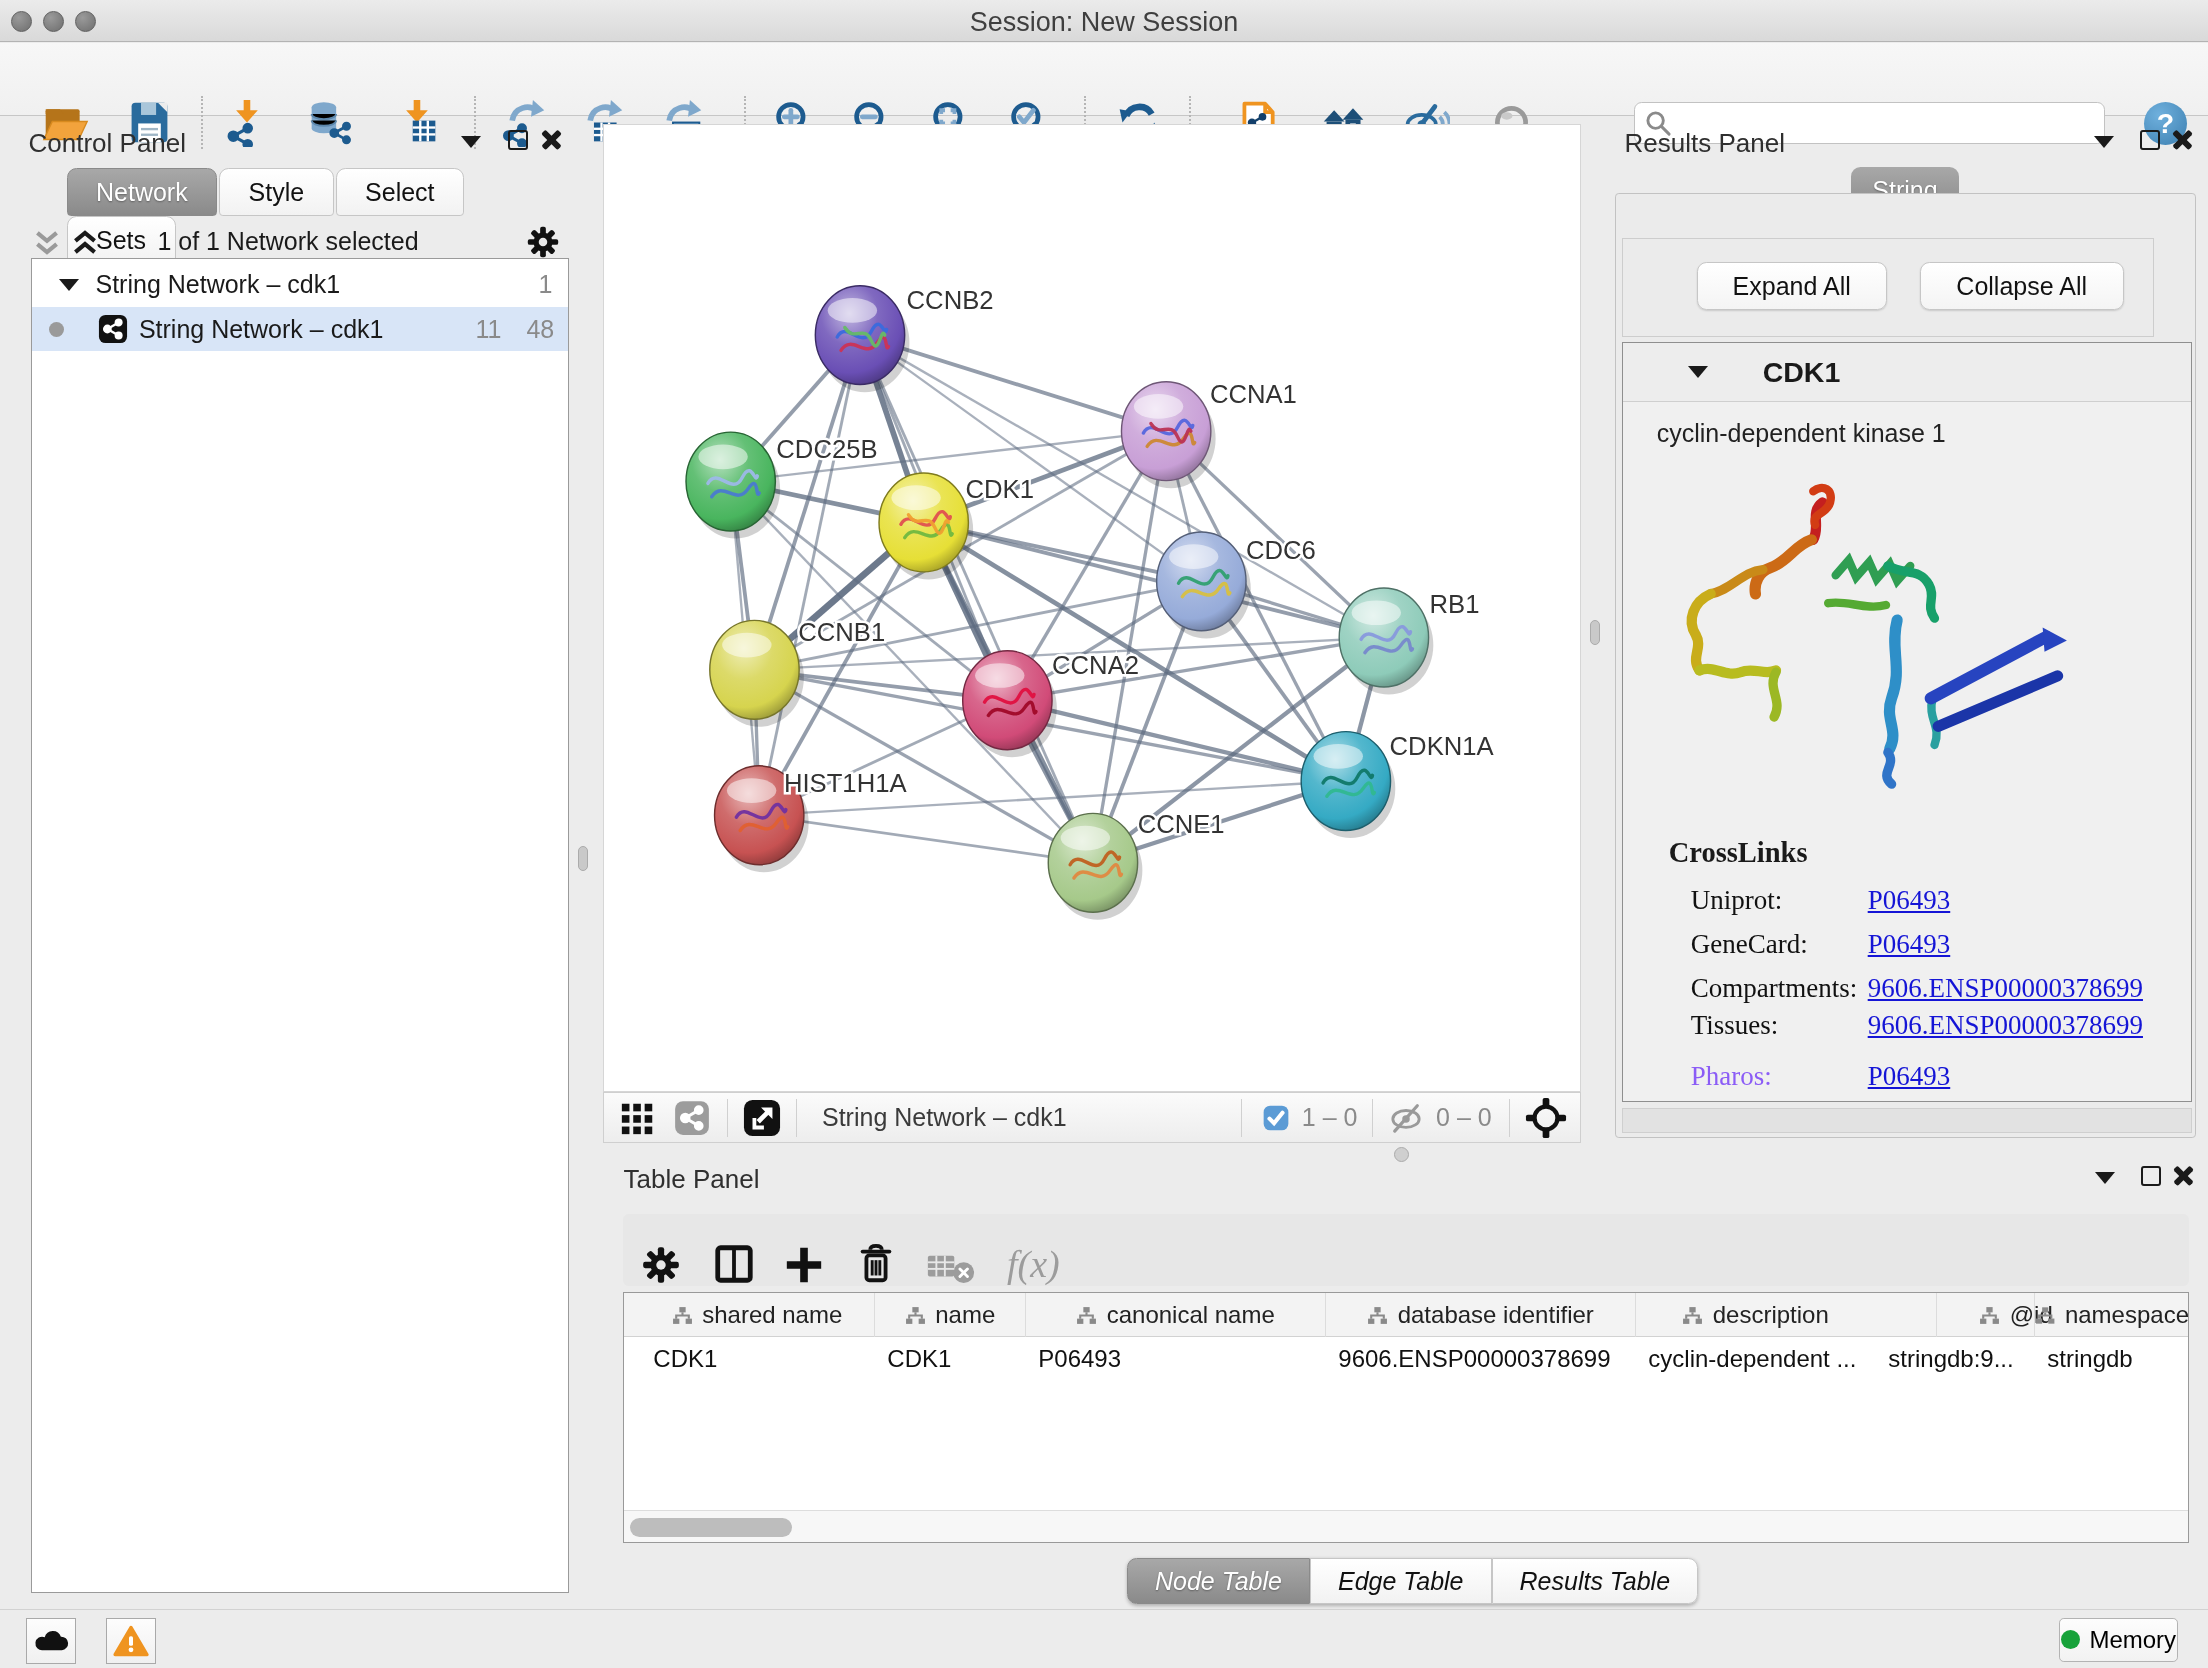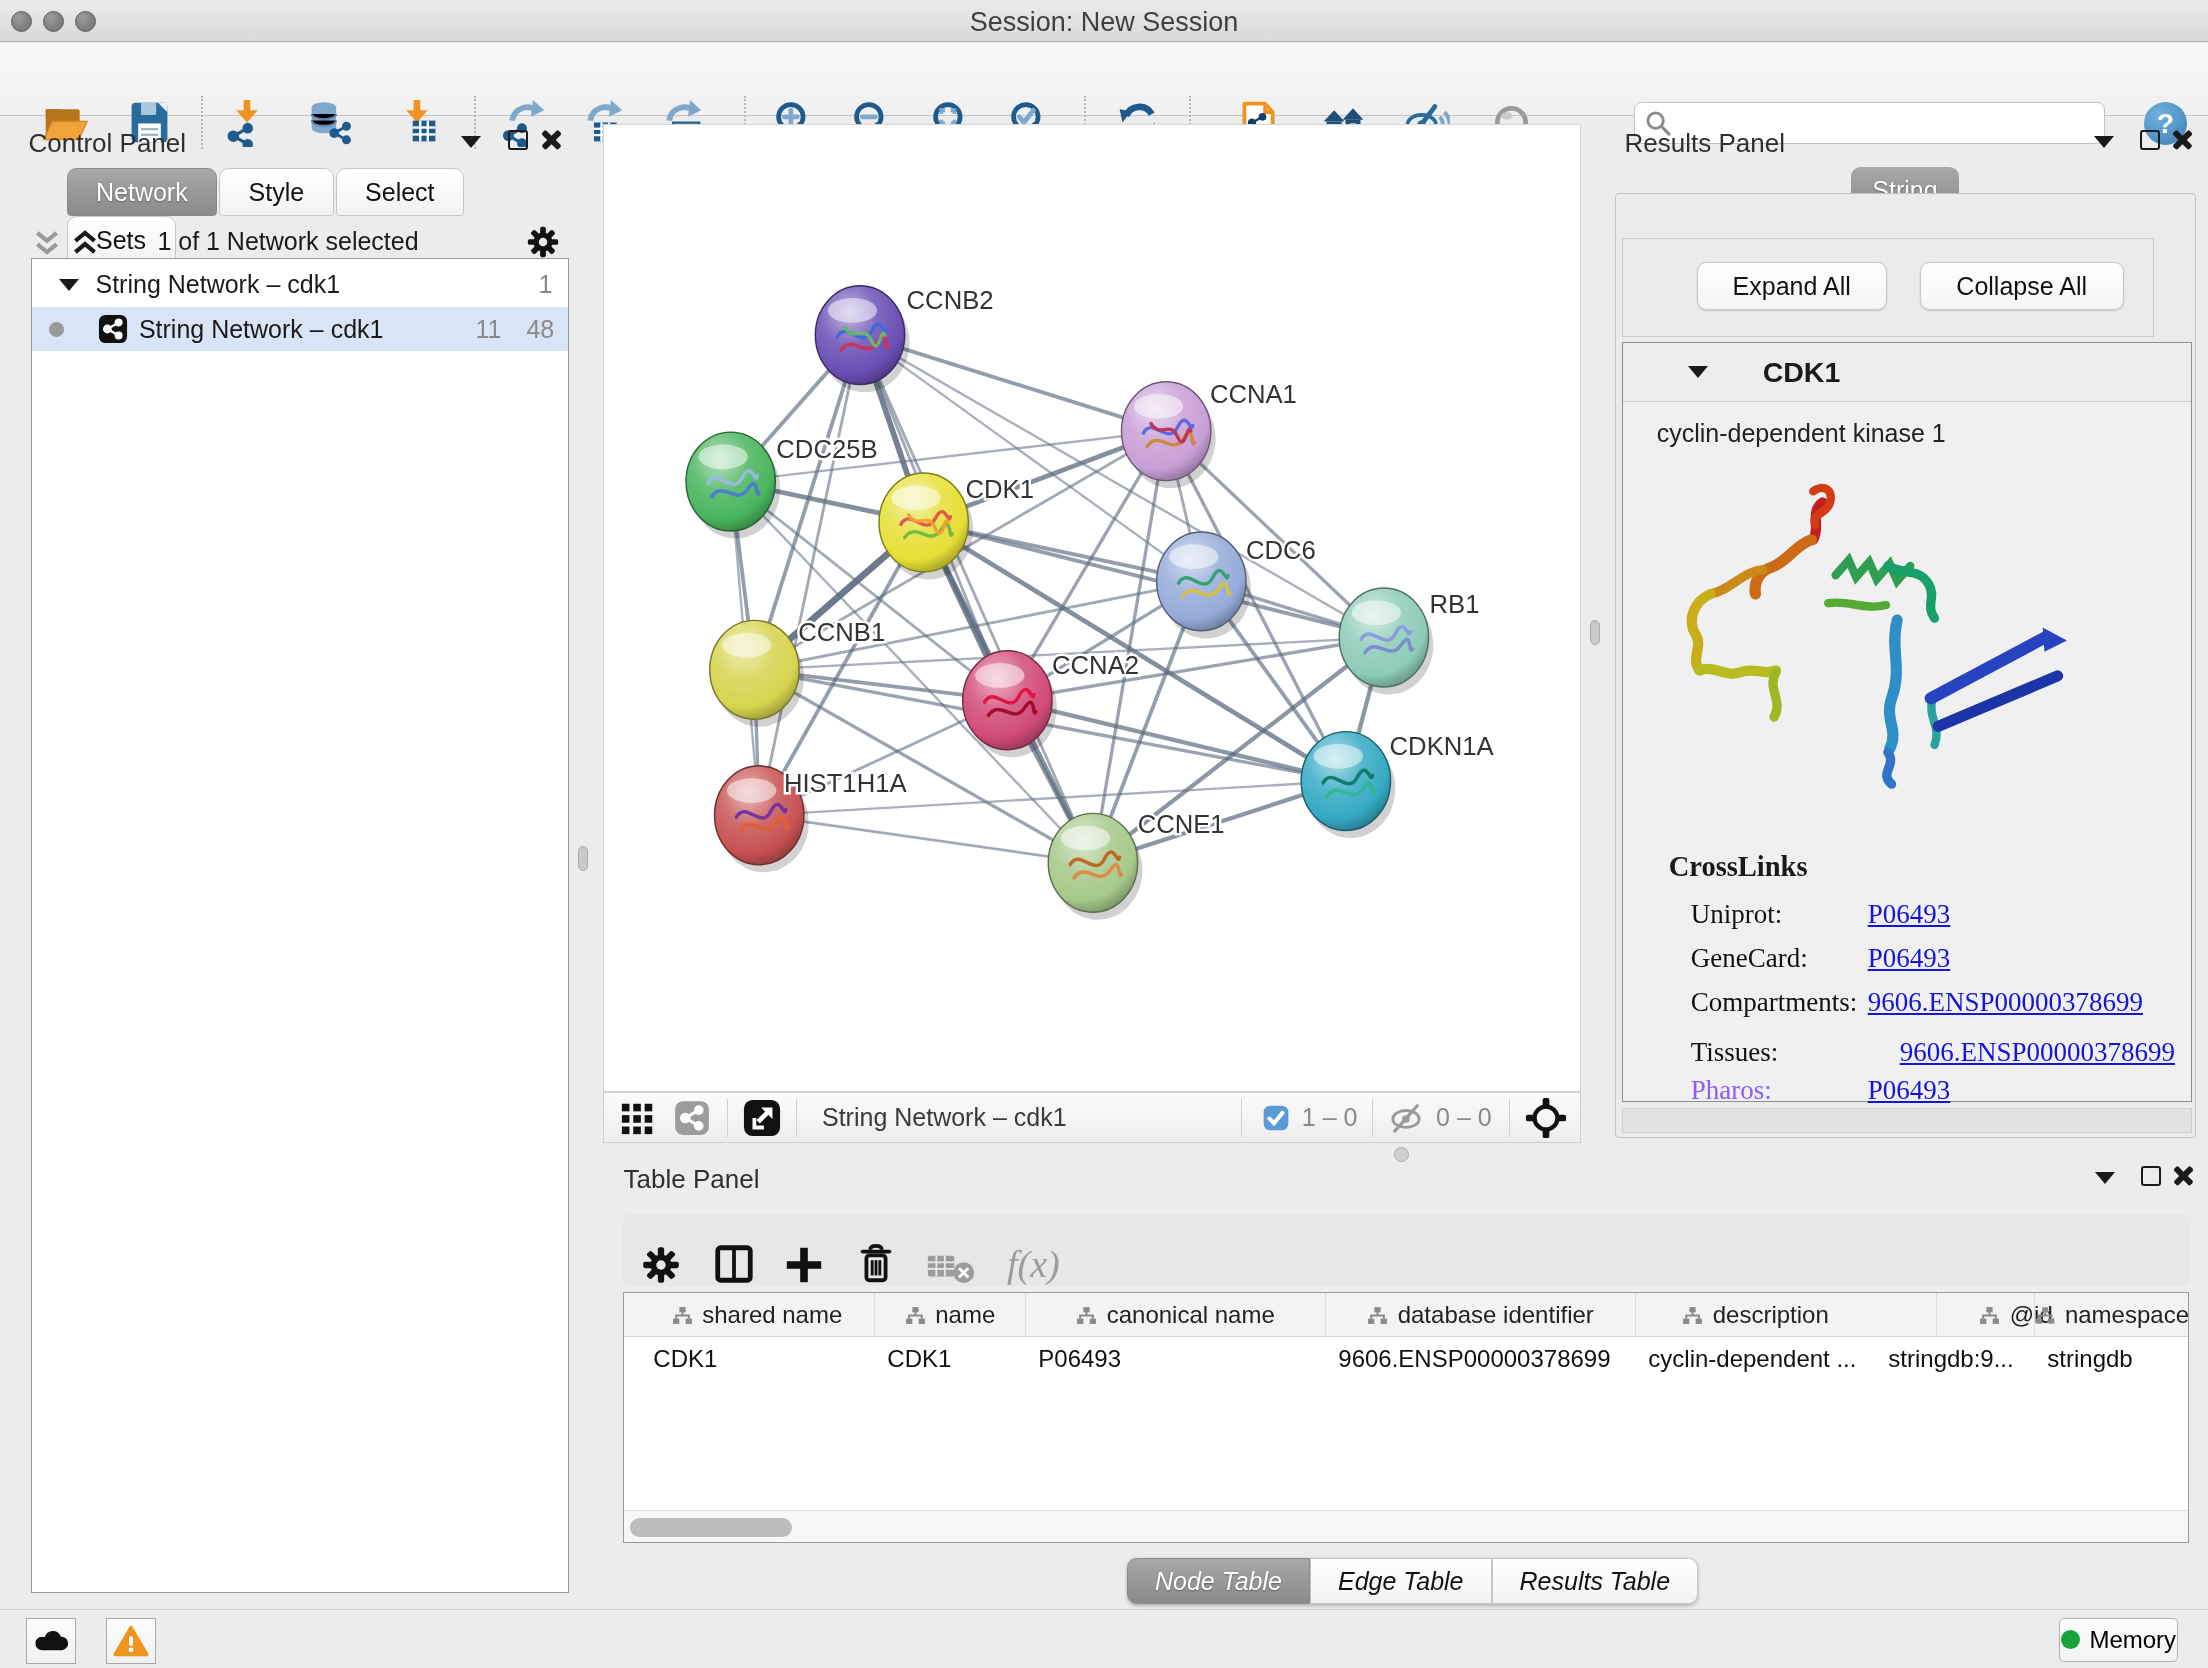--- a/index.html
+++ b/index.html
@@ -682,35 +682,35 @@
         <path d="M252 120 c18 10 34 2 44 20 c8 14 -4 22 6 36" stroke="#18a06a" stroke-width="10"></path>
         <path d="M262 178 c-8 30 6 52 -6 84 c-8 22 8 34 -2 54" stroke="#2e8fc8" stroke-width="12"></path>
         <path d="M252 320 c10 14 -10 22 4 34" stroke="#2f74c8" stroke-width="10"></path>
         <path d="M300 262 c-6 22 10 30 2 50" stroke="#2aa0a0" stroke-width="9"></path>
         <path d="M298 262 L422 196" stroke="#2744c0" stroke-width="13"></path>
         <path d="M306 292 L434 238" stroke="#1b35a8" stroke-width="12"></path>
         <polygon points="418,186 444,200 420,212" fill="#2744c0"></polygon>
       </g>
     </svg>
 
-    <div class="serif" style="margin:21px 0 0 46px; font-size:28.5px; font-weight:bold">CrossLinks</div>
+    <div class="serif" style="margin:7px 0 0 46px; font-size:28.5px; font-weight:bold">CrossLinks</div>
     <div id="crosslinks" style="margin:9.5px 0 0 68px">
         <div style="display: flex; height: 44px; align-items: center;">
           <span class="serif" style="font-size: 27px; width: 177px; color: rgb(17, 17, 17);">Uniprot:</span>
           <a class="xlink">P06493</a>
         </div>
         <div style="display: flex; height: 44px; align-items: center;">
           <span class="serif" style="font-size: 27px; width: 177px; color: rgb(17, 17, 17);">GeneCard:</span>
           <a class="xlink">P06493</a>
         </div>
         <div style="display: flex; height: 44px; align-items: center;">
           <span class="serif" style="font-size: 27px; width: 177px; color: rgb(17, 17, 17);">Compartments:</span>
           <a class="xlink">9606.ENSP00000378699</a>
         </div>
-        <div style="display: flex; height: 44px; align-items: flex-end; gap: 32px;">
+        <div style="display: flex; height: 44px; align-items: flex-start;">
           <span class="serif" style="font-size: 27px; width: 177px; color: rgb(17, 17, 17);">Tissues:</span>
           <a class="xlink">9606.ENSP00000378699</a>
         </div>
         <div style="display: flex; height: 44px; align-items: center;">
           <span class="serif" style="font-size: 27px; width: 177px; color: #8b5cf6;">Pharos:</span>
           <a class="xlink">P06493</a>
         </div>
       </div>
   </div>
   <div class="res-scroll"></div>

